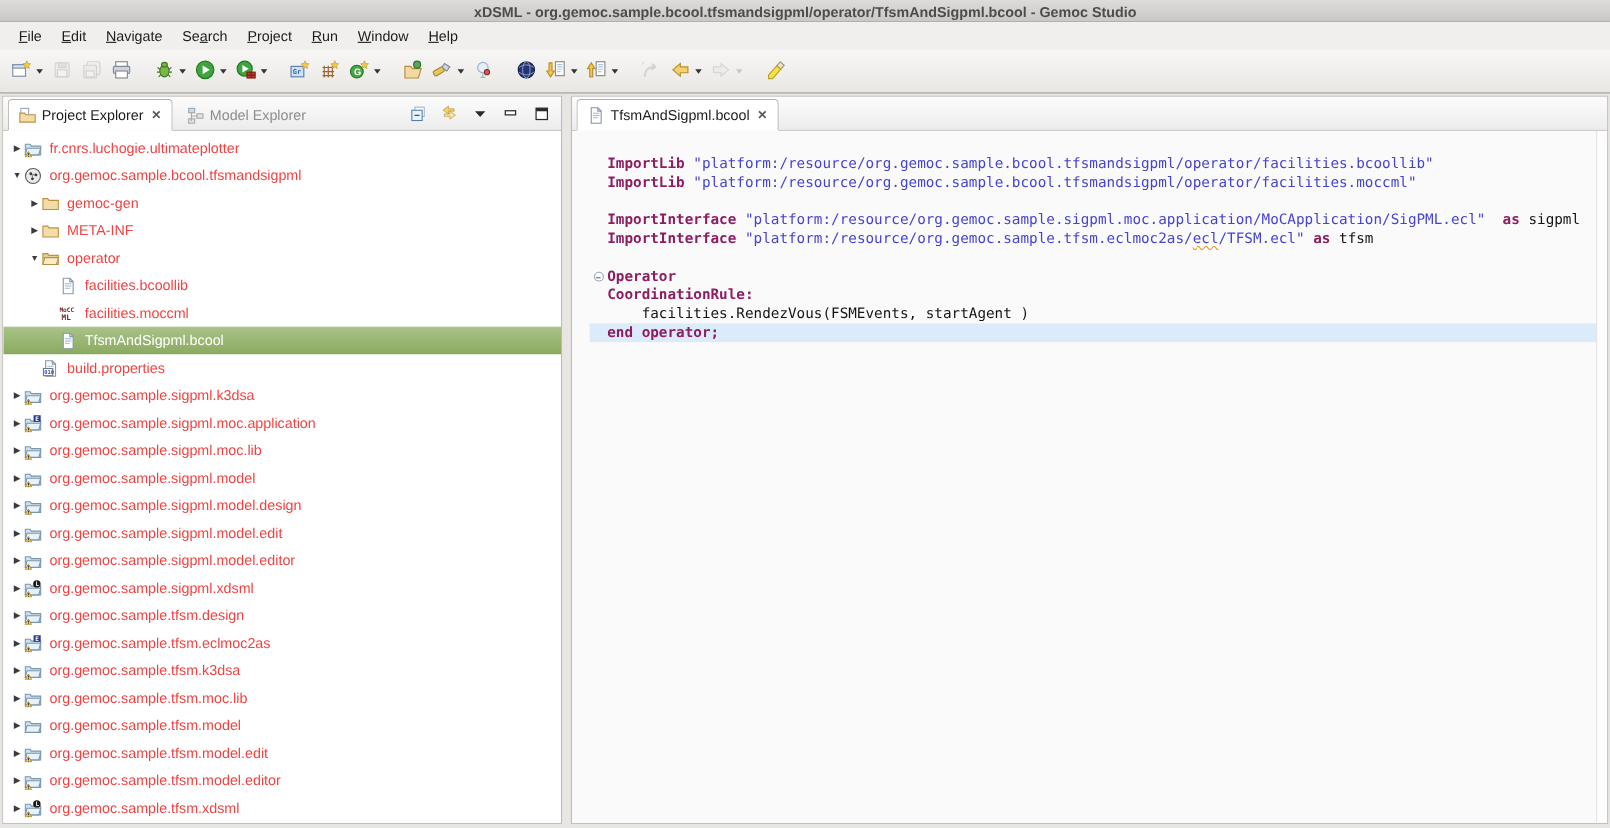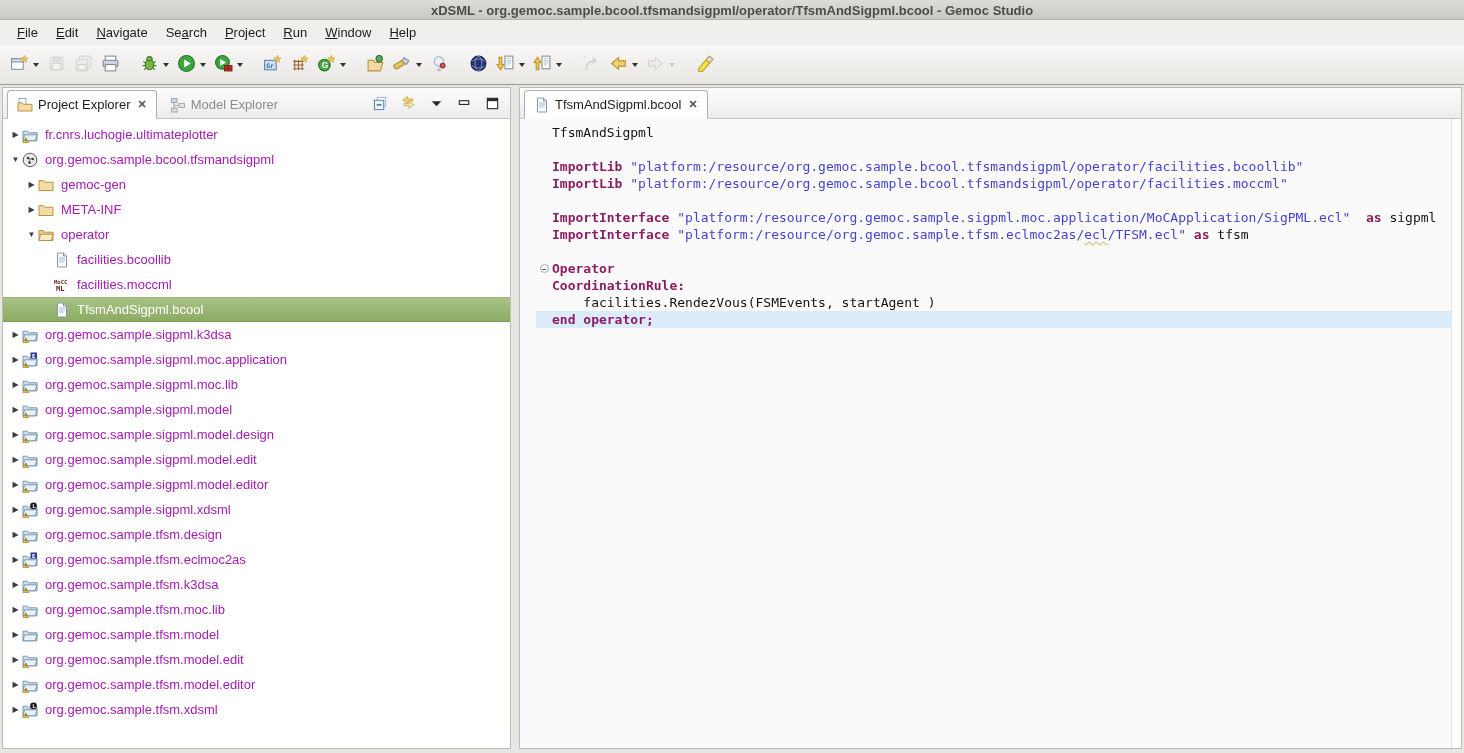--- a/index.html
+++ b/index.html
@@ -40,21 +40,21 @@
   .strip-actions { margin-left:auto; display:flex; align-items:center; gap:13px; padding-right:10px; align-self:center; }
   .strip-actions .act { display:inline-flex; }
   .strip-actions svg { width:15px; height:15px; }
 
   
   .tree { flex:1; overflow:hidden; padding-top:3px; background:#fff; }
   .tree-row { display:flex; align-items:center; height:25px; width:100%; }
   .tree-row .arrow { width:13px; text-align:center; font-size:8px; color:#3c3c3c; flex:none; }
   .tree-row .nicon { width:17px; height:16px; margin-right:6px; flex:none; display:inline-flex; }
   .tree-row .nicon svg { width:16px; height:16px; }
-  .tree-row .lbl { color:#a21caf; white-space:nowrap; }
+  .tree-row .lbl { color:#ef4444; white-space:nowrap; }
   .tree-row.selected { background:linear-gradient(#a7c286,#8cab62); border-top:1px solid #9db87a; border-bottom:1px solid #7e9e54; }
   .tree-row.selected .lbl { color:#fff; }
 
   
   .editor { flex:1; background:#fafafa; position:relative; font-family:"DejaVu Sans Mono", monospace;
             font-size:13px; padding:5px 10px 0 16px; overflow:hidden; }
   .scrollstrip { position:absolute; top:0; right:0; width:10px; height:100%; background:#fdfdfd; border-left:1px solid #e4e4e4; }
   .code-line { display:flex; align-items:center; height:17px; white-space:pre; }
   .code-line .fold { width:16px; flex:none; display:flex; align-items:center; justify-content:center; }
   .code-line.hl { background:#dcebfa;align-items:center; }
@@ -363,20 +363,33 @@
           <span class="arrow"></span>
           <span class="nicon">
             <svg viewBox="0 0 16 16">
               <path d="M3.5 1 h6 l3 3 V15 h-9 z" fill="#fff" stroke="#8595ad"></path>
               <path d="M9.5 1 v3 h3" fill="none" stroke="#8595ad"></path>
               <path d="M5 6 h6 M5 8 h6 M5 10 h4.5" stroke="#9db6d6"></path>
             </svg>
           </span>
           <span class="lbl">TfsmAndSigpml.bcool</span>
         </div>
+        <div class="tree-row" style="padding-left: 22px;">
+          <span class="arrow"></span>
+          <span class="nicon">
+            <svg viewBox="0 0 16 16">
+              <path d="M3.5 1 h6 l3 3 V15 h-9 z" fill="#fff" stroke="#8595ad"></path>
+              <path d="M9.5 1 v3 h3" fill="none" stroke="#8595ad"></path>
+              <path d="M5 6 h6" stroke="#9db6d6"></path>
+              <rect x="1.5" y="8" width="8.5" height="6.5" fill="#fff" stroke="#777"></rect>
+              <text x="2.2" y="13.3" font-size="5" fill="#2255cc" font-family="monospace" font-weight="bold">010</text>
+            </svg>
+          </span>
+          <span class="lbl">build.properties</span>
+        </div>
         <div class="tree-row" style="padding-left: 6px;">
           <span class="arrow">▶</span>
           <span class="nicon">
             <svg viewBox="0 0 16 16">
               <path d="M1 6 V4.2 h4.4 l1.1 1.6 H15 V13.8 H1 z" fill="#cfe0ee" stroke="#7a96ad"></path>
               <path d="M2.5 7.8 H15 l-1.8 6 H1 z" fill="#e9f2f9" stroke="#7a96ad"></path>
               <polygon points="0.8,15.8 3.8,10.8 6.8,15.8" fill="#ffd34d" stroke="#9a7a20" stroke-width=".7"></polygon>
               <rect x="3.4" y="12.2" width="1" height="1.8" fill="#3a3a3a"></rect>
               <rect x="3.4" y="14.6" width="1" height=".8" fill="#3a3a3a"></rect>
             </svg>
@@ -597,21 +610,20 @@
               <path d="M9.5 1 v3 h3" fill="none" stroke="#8595ad"></path>
               <path d="M5 6 h6 M5 8 h6 M5 10 h4.5" stroke="#9db6d6"></path>
             </svg>
           </span>
         <span>TfsmAndSigpml.bcool</span>
         <span class="close">✕</span>
       </div>
     </div>
     <div class="editor" id="code">
       <div class="scrollstrip"></div>
-    <div class="code-line"><span class="fold"></span><span class="tk p">TfsmAndSigpml</span></div>
         <div class="code-line"><span class="fold"></span></div>
         <div class="code-line"><span class="fold"></span><span class="tk k">ImportLib</span><span class="tk p"> </span><span class="tk s">"platform:/resource/org.gemoc.sample.bcool.tfsmandsigpml/operator/facilities.bcoollib"</span></div>
         <div class="code-line"><span class="fold"></span><span class="tk k">ImportLib</span><span class="tk p"> </span><span class="tk s">"platform:/resource/org.gemoc.sample.bcool.tfsmandsigpml/operator/facilities.moccml"</span></div>
         <div class="code-line"><span class="fold"></span></div>
         <div class="code-line"><span class="fold"></span><span class="tk k">ImportInterface</span><span class="tk p"> </span><span class="tk s">"platform:/resource/org.gemoc.sample.sigpml.moc.application/MoCApplication/SigPML.ecl"</span><span class="tk p">  </span><span class="tk k">as</span><span class="tk p"> sigpml</span></div>
         <div class="code-line"><span class="fold"></span><span class="tk k">ImportInterface</span><span class="tk p"> </span><span class="tk s">"platform:/resource/org.gemoc.sample.tfsm.eclmoc2as/</span><span class="tk su">ecl</span><span class="tk s">/TFSM.ecl"</span><span class="tk p"> </span><span class="tk k">as</span><span class="tk p"> tfsm</span></div>
         <div class="code-line"><span class="fold"></span></div>
         <div class="code-line"><span class="fold"><span class="fold-marker"></span></span><span class="tk k">Operator</span></div>
         <div class="code-line"><span class="fold"></span><span class="tk k">CoordinationRule:</span></div>
         <div class="code-line"><span class="fold"></span><span class="tk p">    facilities.RendezVous(FSMEvents, startAgent )</span></div>

